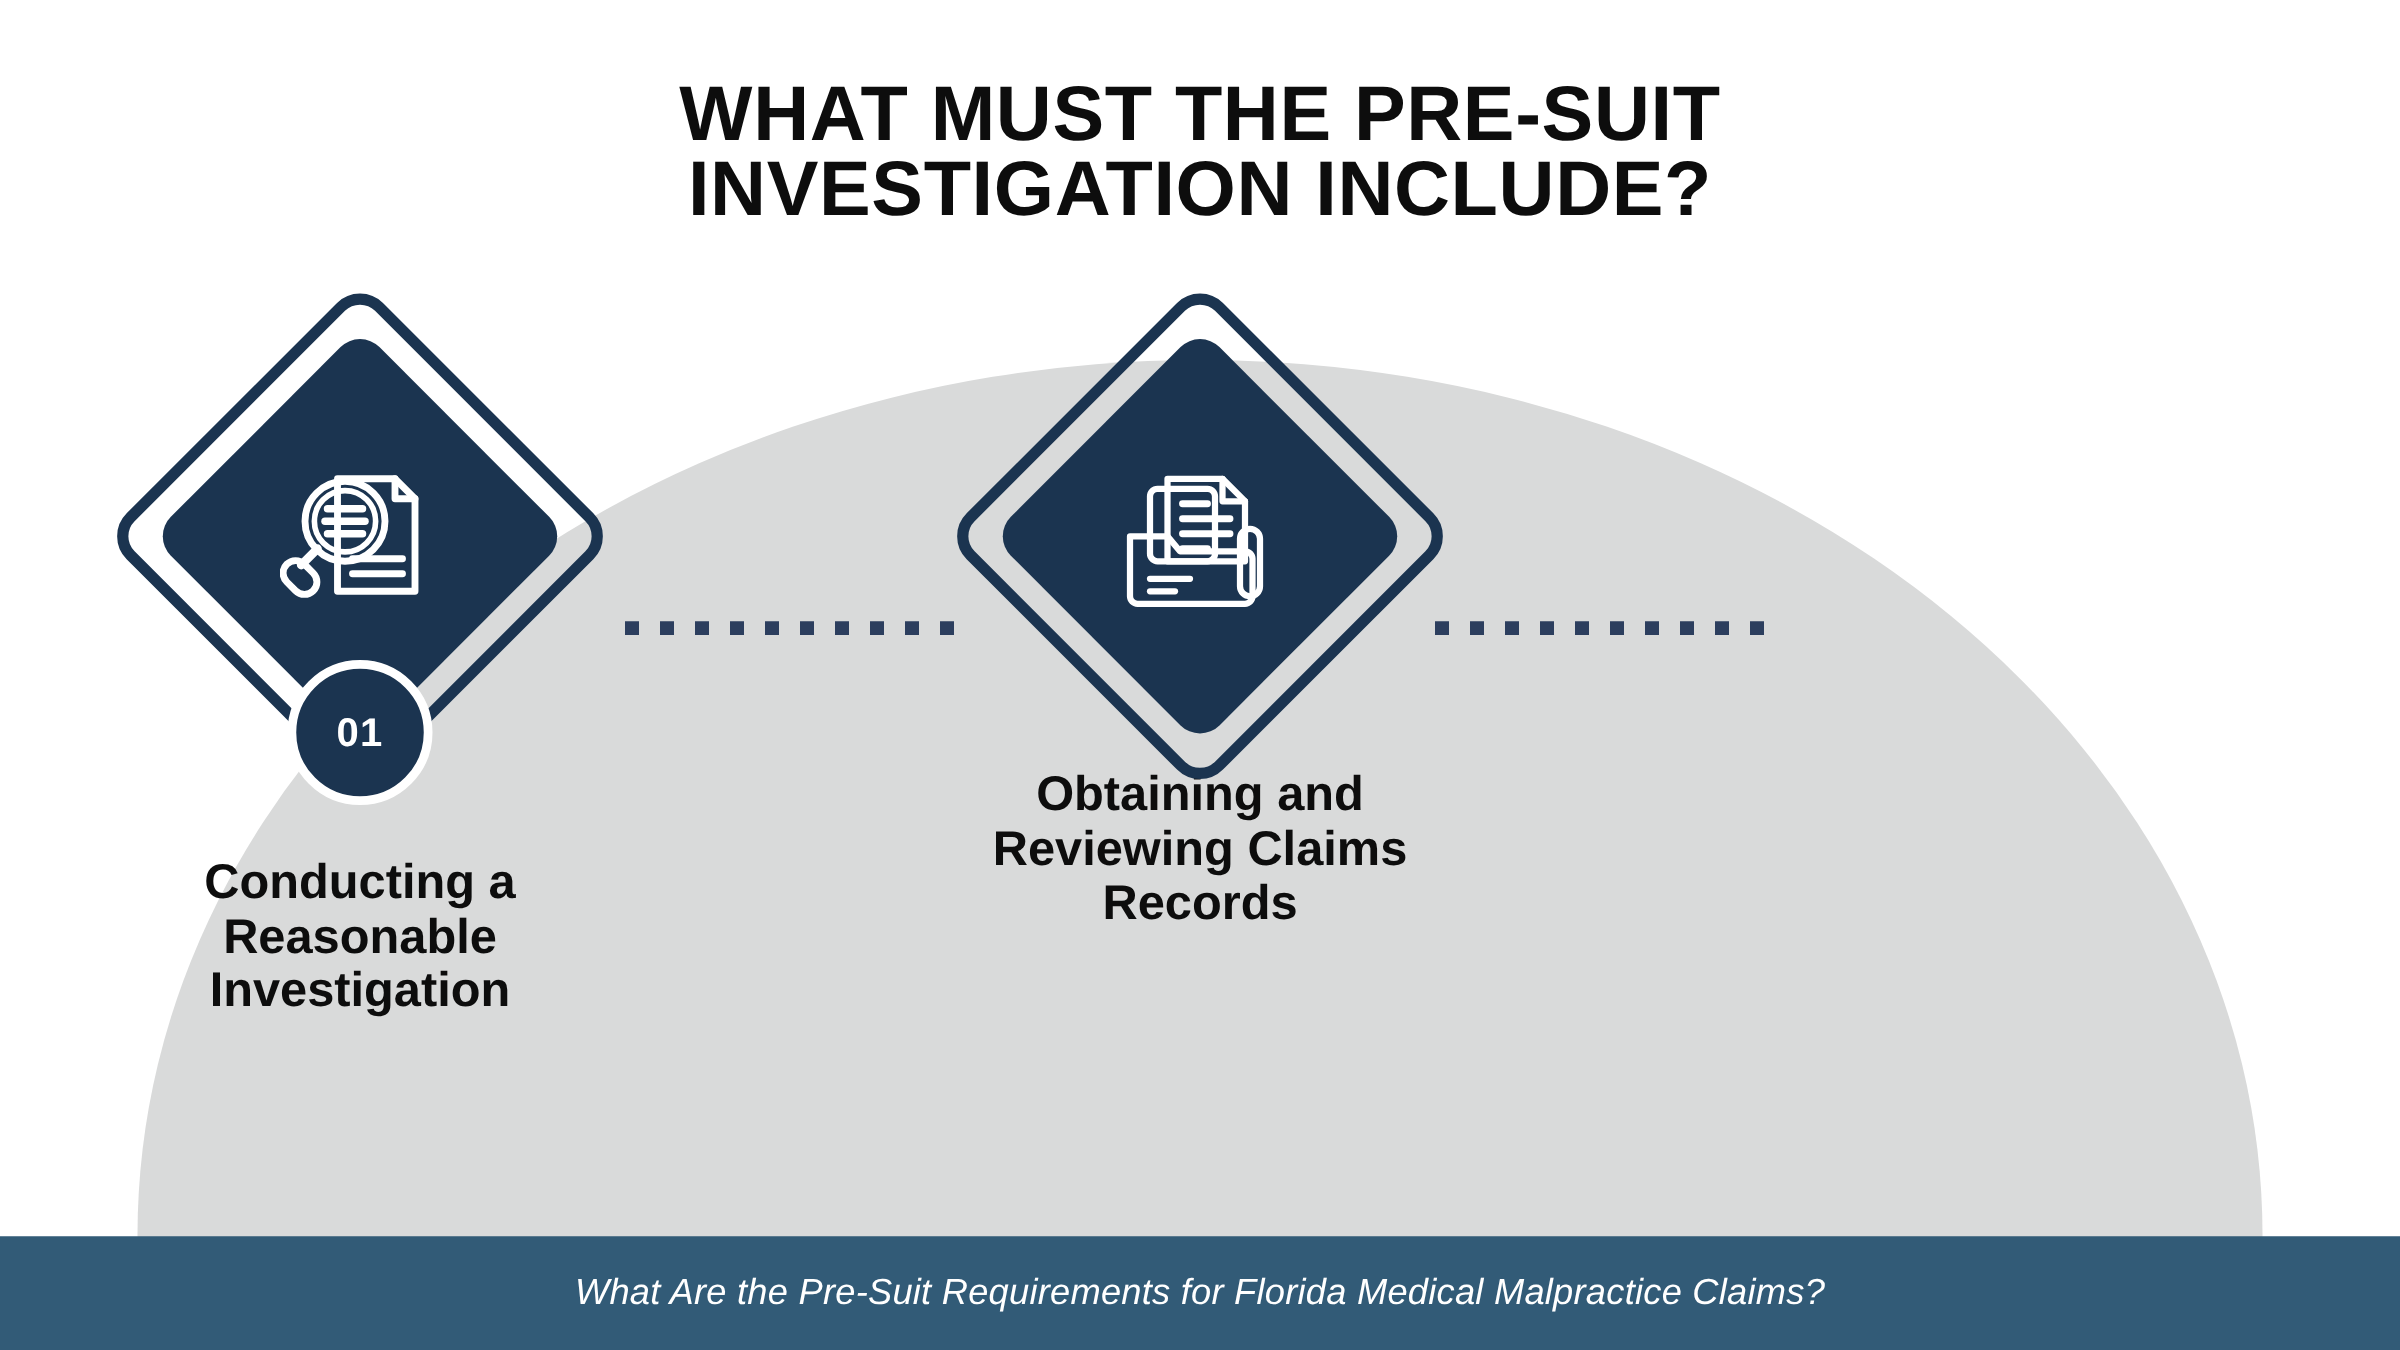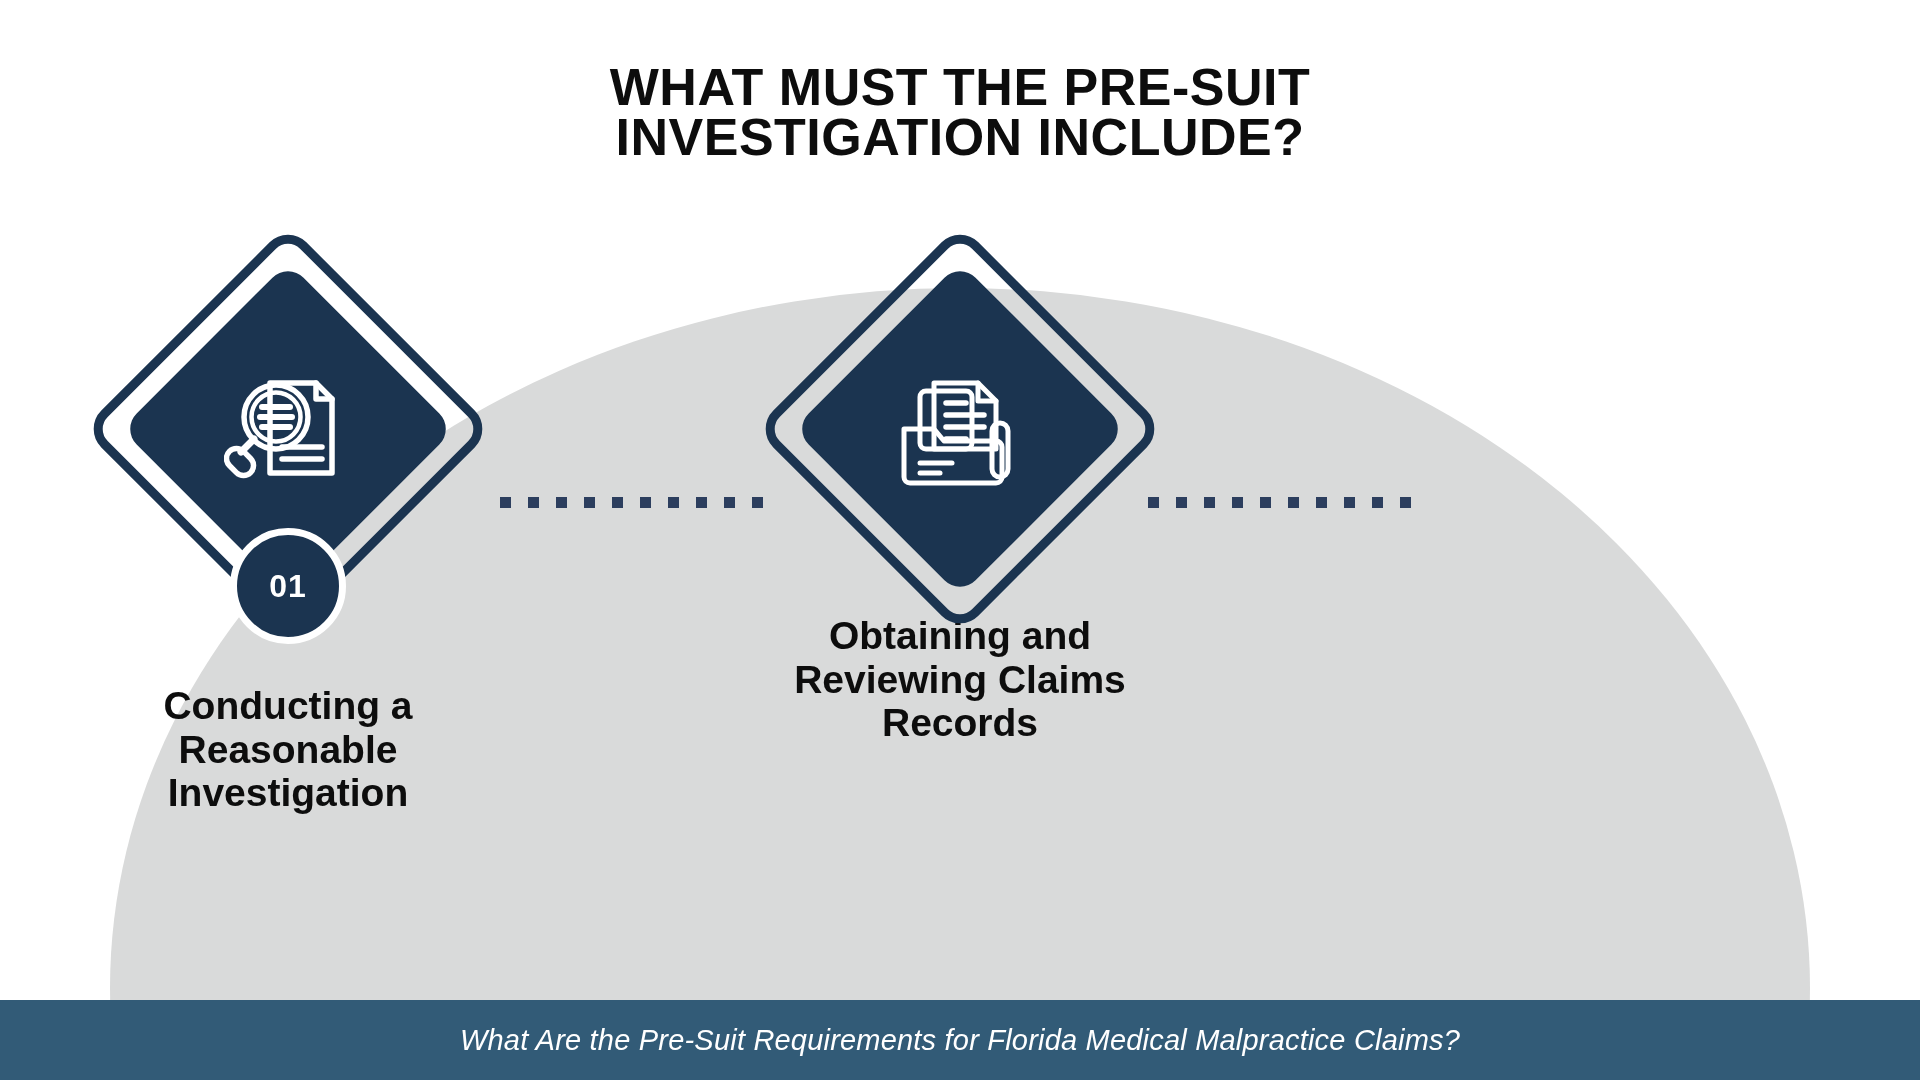--- a/index.html
+++ b/index.html
@@ -32,21 +32,21 @@
   }
 
   
   .title {
     position:absolute;
     left:0; right:0;
     top:62px;
     z-index:5;
     text-align:center;
     color:#0d0d0d;
-    font-size:52px;
+    font-size:62px;
     line-height:0.97;
     font-weight:bold;
     letter-spacing:0.5px;
     font-family:"Liberation Sans", sans-serif;
   }
   .title-line { display:block; white-space:nowrap; }
 
   
   .steps {
     position:absolute;
@@ -139,21 +139,21 @@
         #2c3e5e 0px, #2c3e5e 11px,
         rgba(0,0,0,0) 11px, rgba(0,0,0,0) 28px);
   }
   .connector-1 { left:500px;  width:272px; }
   .connector-2 { left:1148px; width:272px; }
 
   
   .footer-bar {
     position:absolute;
     left:0; right:0; bottom:0;
-    height:80px;
+    height:91px;
     background:#325b77;
     z-index:10;
     display:flex;
     align-items:center;
     justify-content:center;
   }
   .footer-text {
     color:#ffffff;
     font-size:29px;
     font-style:italic;

